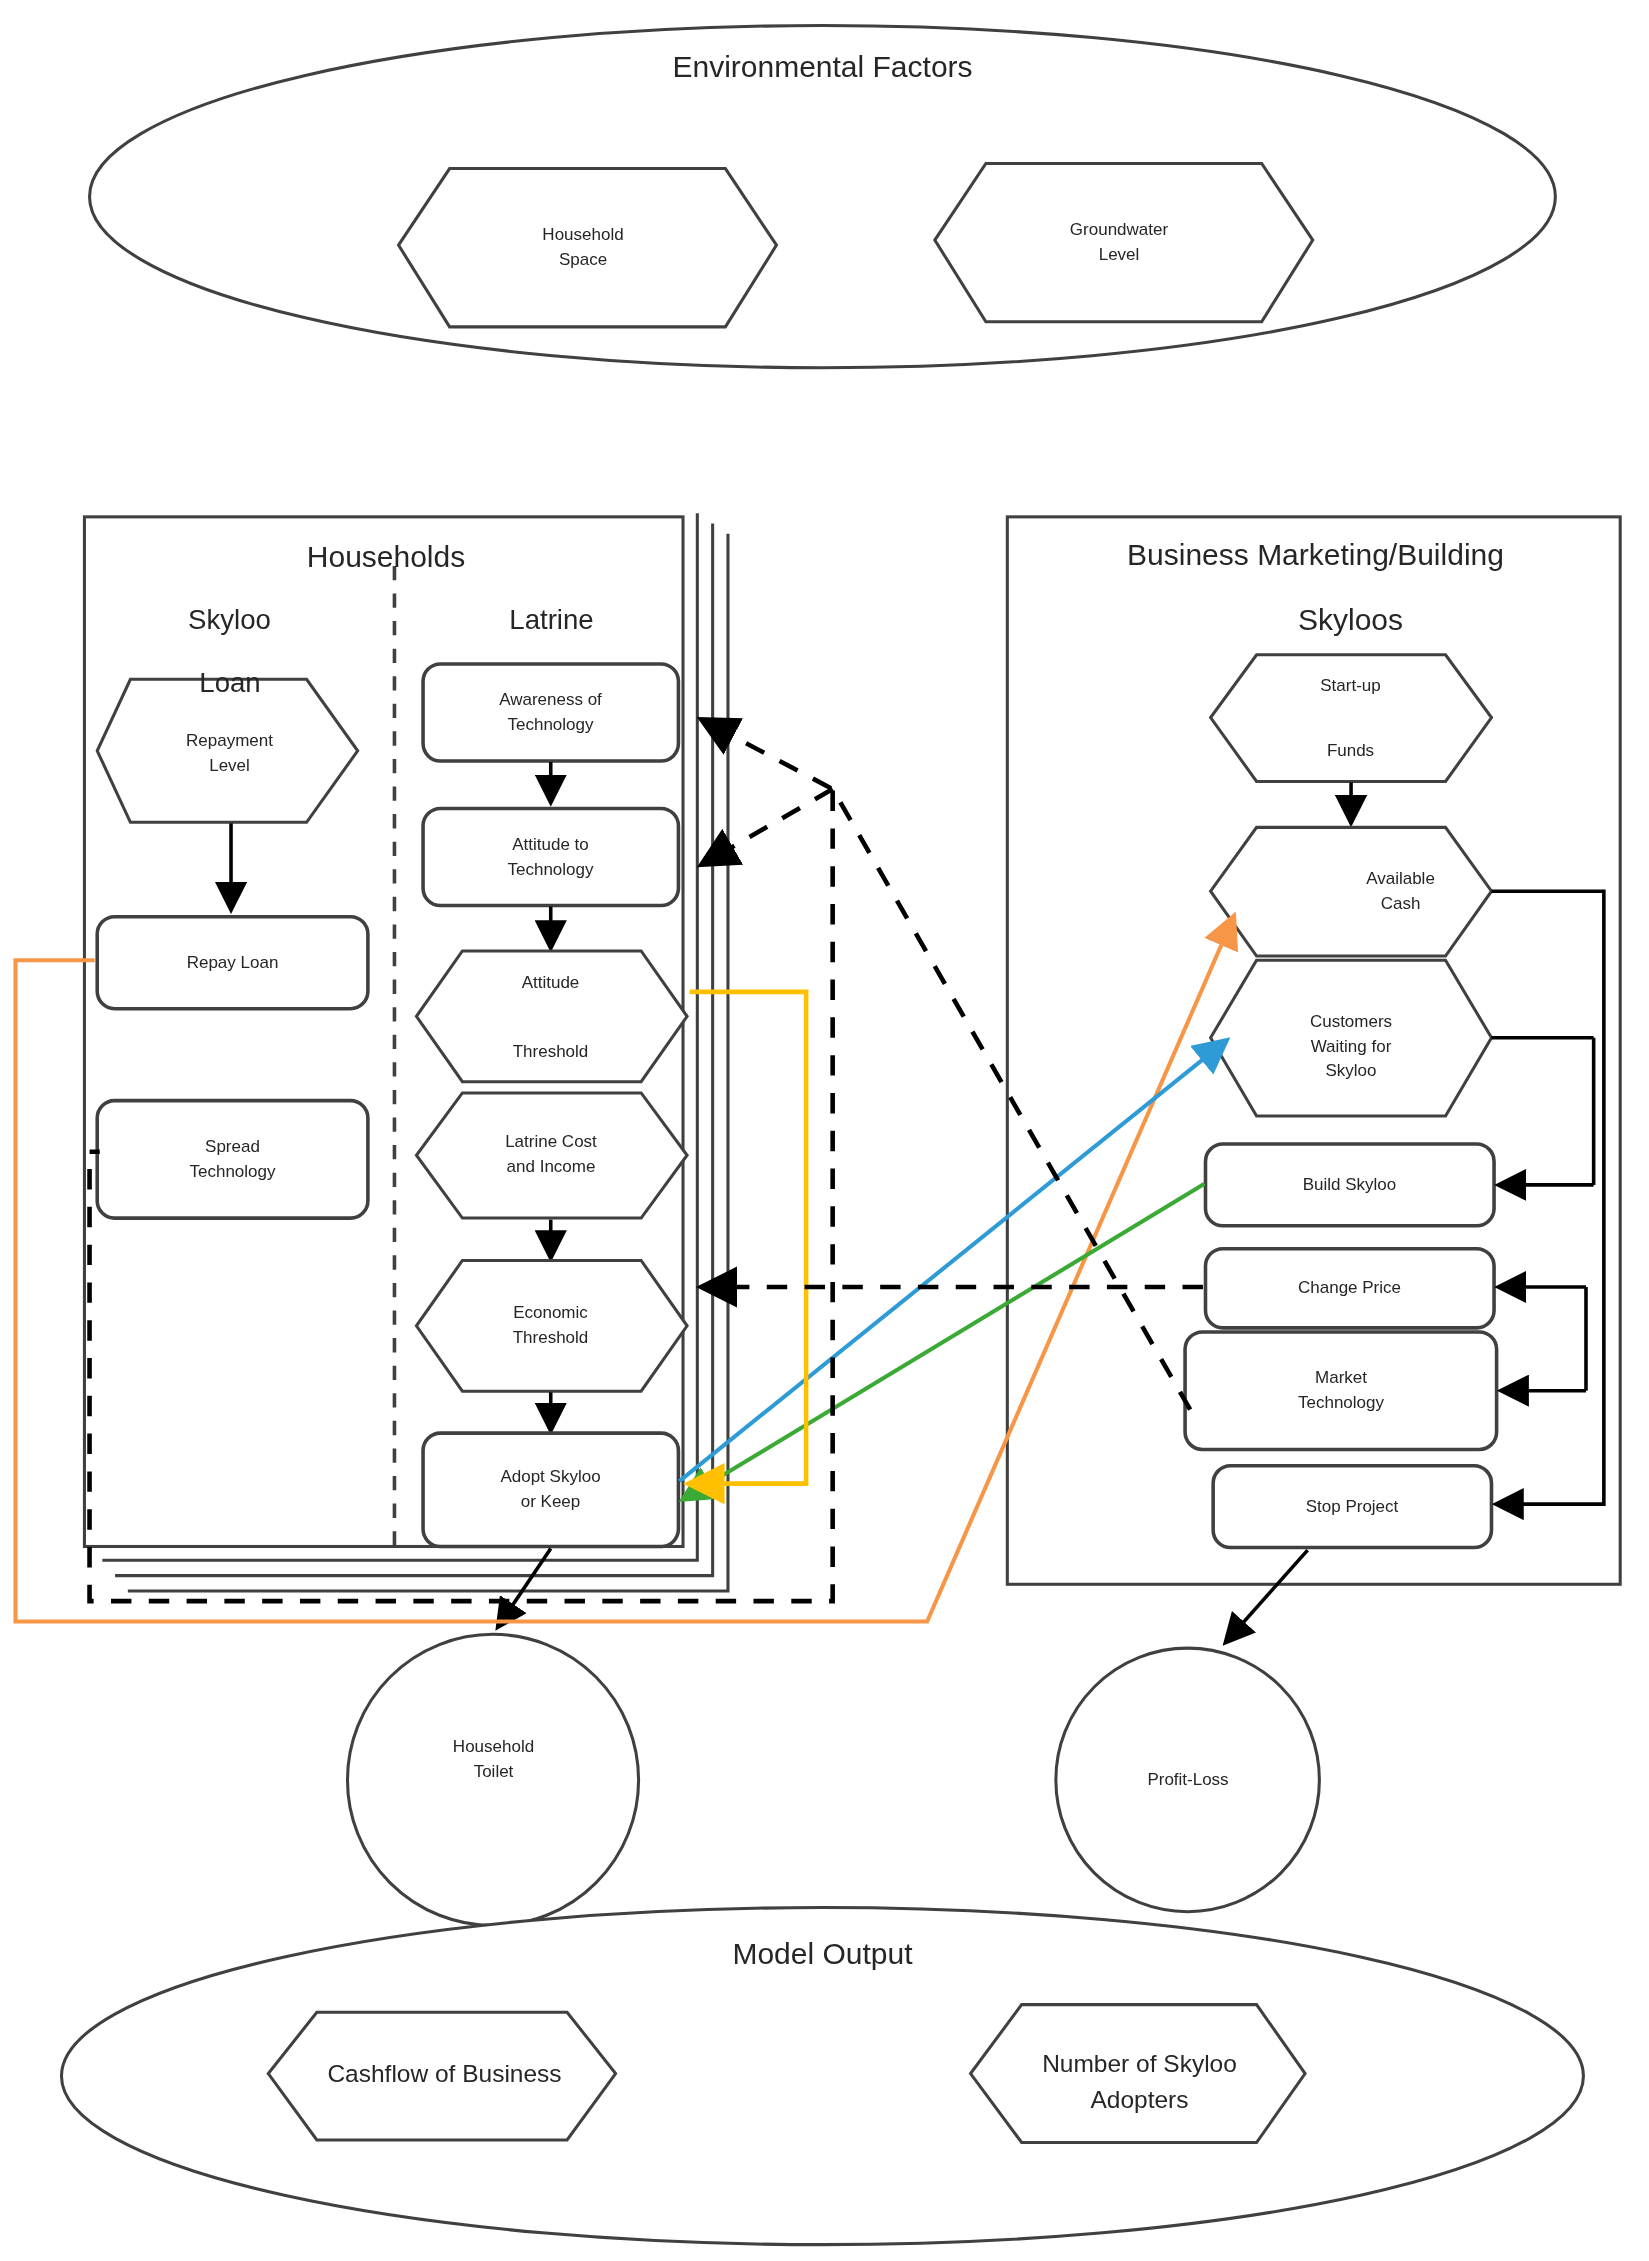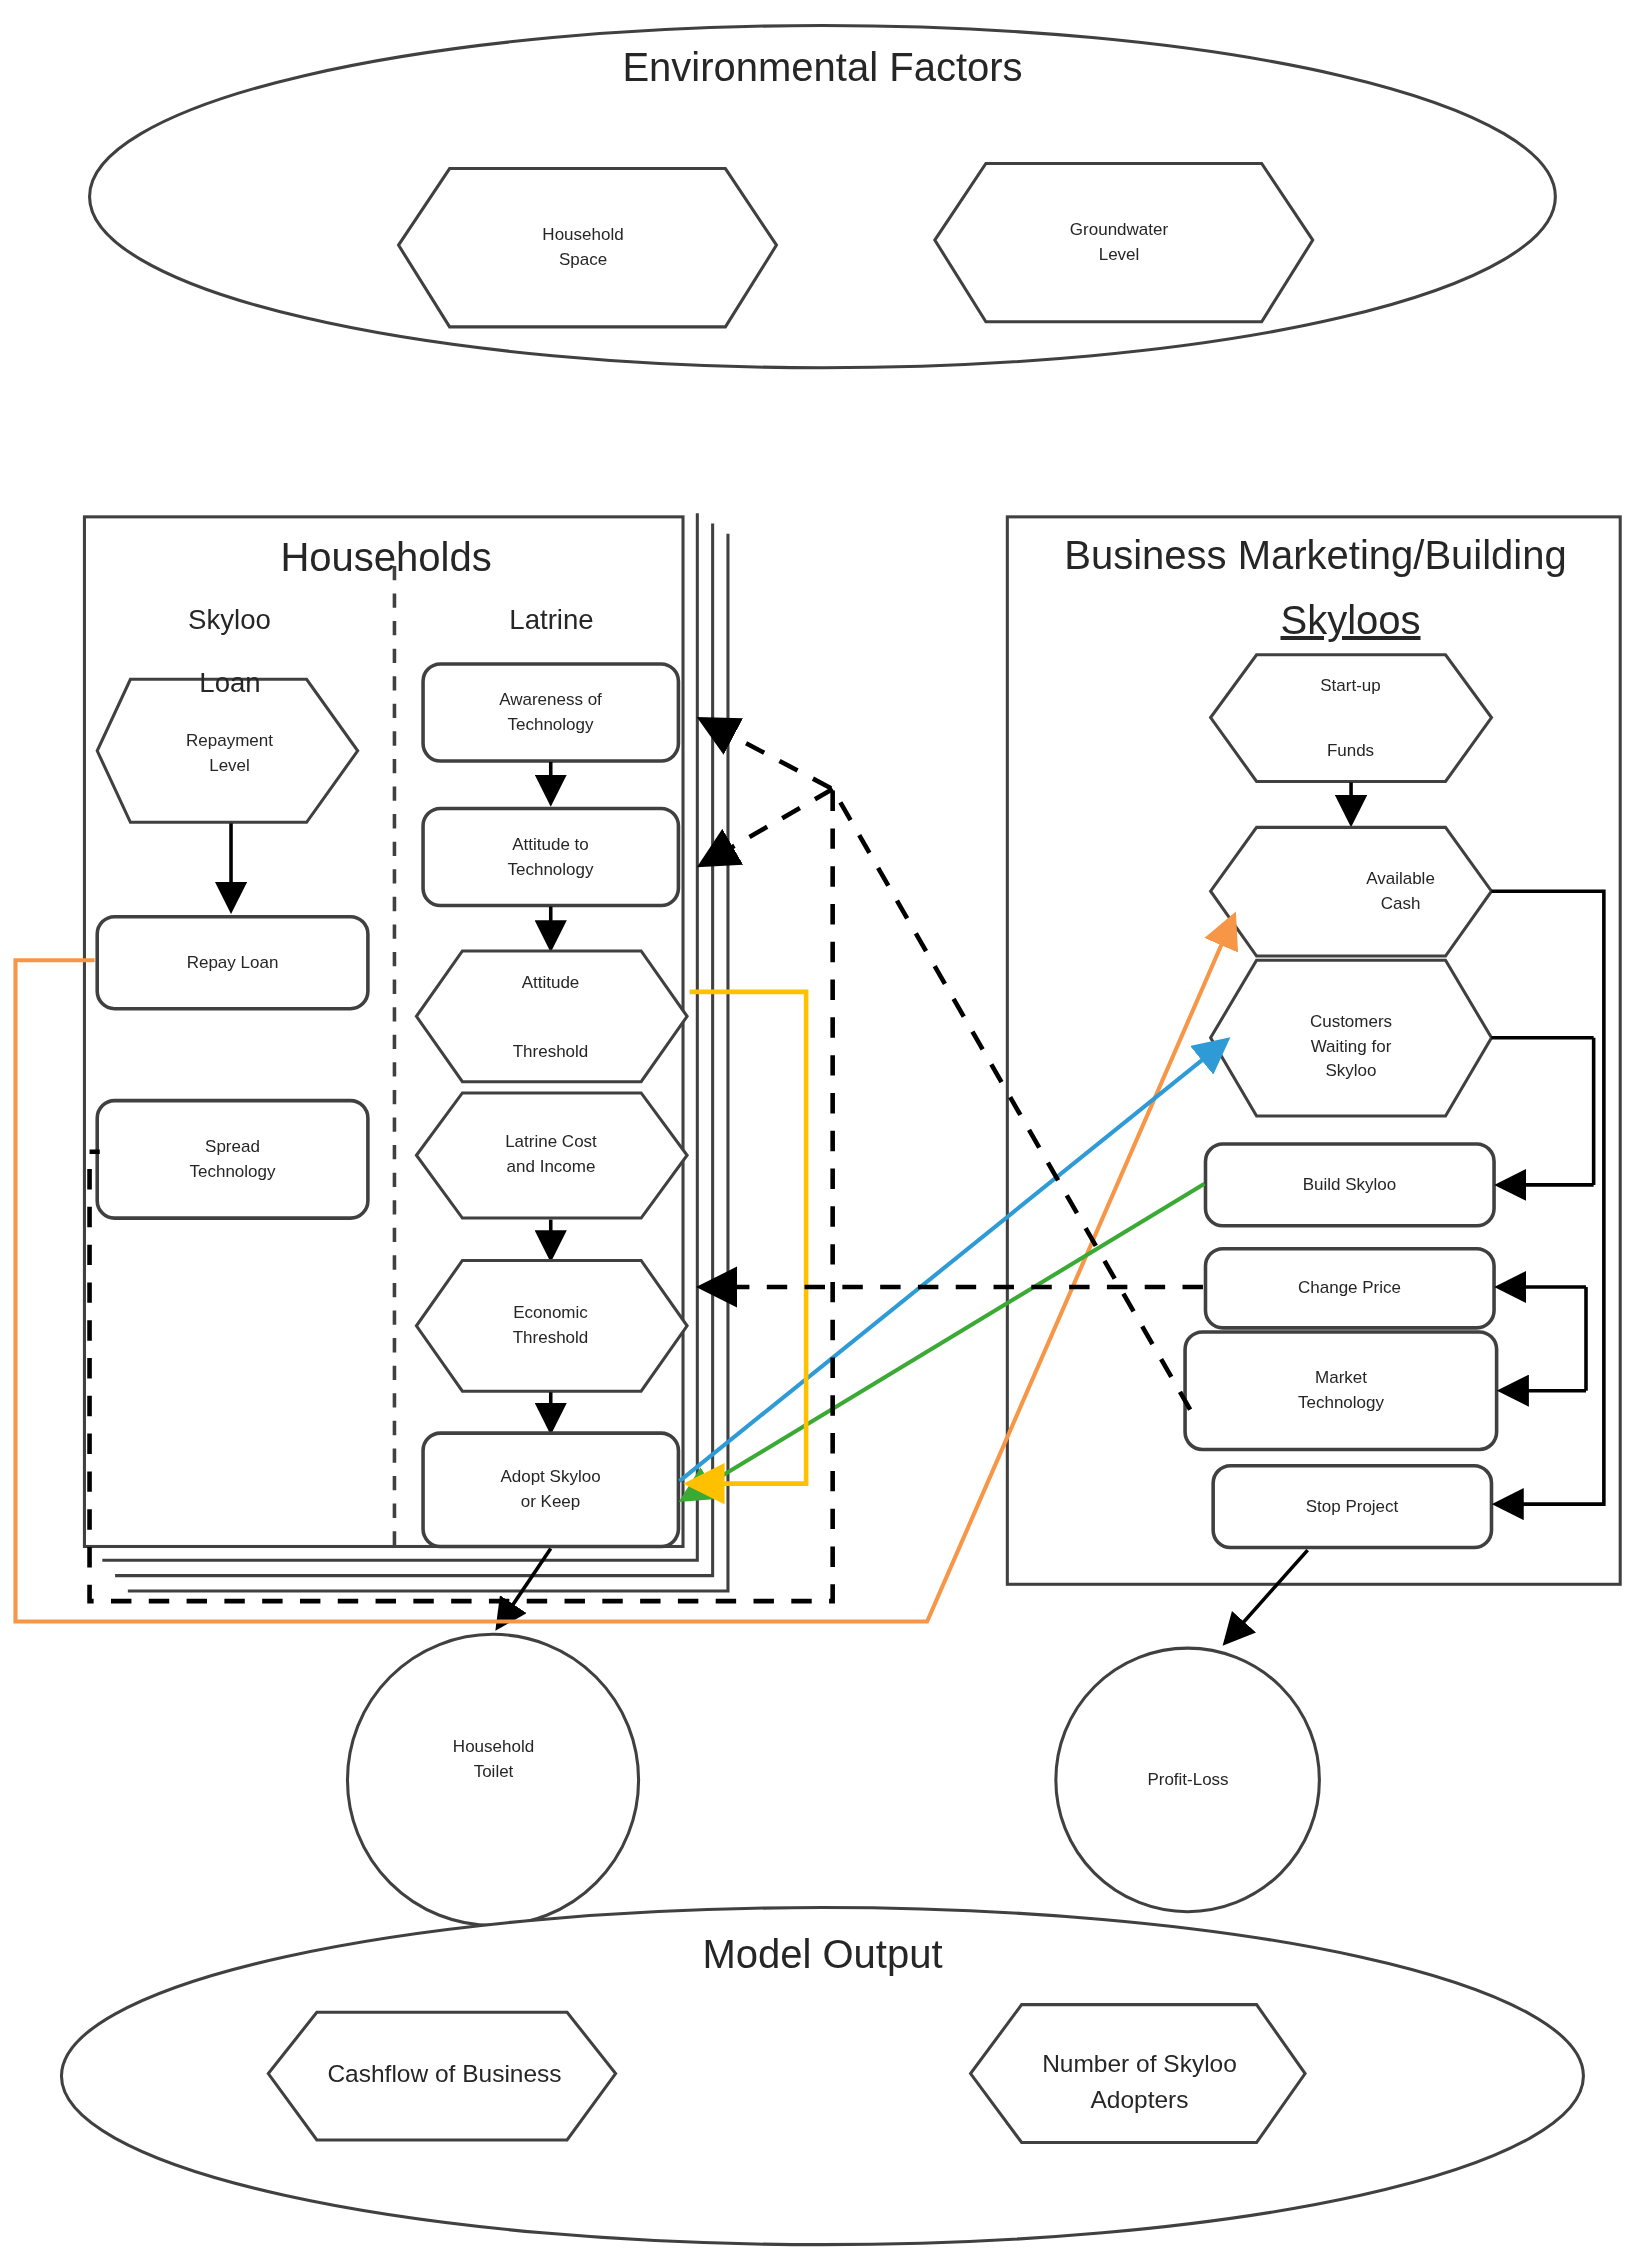--- a/index.html
+++ b/index.html
@@ -5,21 +5,21 @@
   html,body{margin:0;padding:0;background:#ffffff;}
   body{font-family:"Liberation Sans", sans-serif;}
   #stage{position:relative;width:1650px;height:2261px;background:#fff;overflow:hidden;}
   svg#canvas{position:absolute;left:0;top:0;width:1650px;height:2261px;}
   .nodeText{
     position:absolute;display:flex;flex-direction:column;align-items:center;
     justify-content:center;text-align:center;color:#262626;
     font-family:"Liberation Sans", sans-serif;pointer-events:none;
   }
   .nodeText span{display:block;line-height:1.45;}
-  .t-title{font-size:40px;}
+  .t-title{font-size:30px;}
   .t-sub{font-size:27.6px;}
   .t-node{font-size:17px;}
   .t-small{font-size:24.5px;}
 </style>
 </head>
 <body>
 
 <div id="stage">
 
   <svg id="canvas" viewBox="0 0 3230 4427">
@@ -170,21 +170,21 @@
     <span>Threshold</span>
   </div>
   <div class="nodeText t-node" style="left:423px;top:1433px;width:255px;height:113px;">
     <span>Adopt Skyloo</span>
     <span>or Keep</span>
   </div>
 
   <div class="nodeText t-title" style="left:1022px;top:537px;width:587px;height:36px;">
     <span>Business Marketing/Building</span>
   </div>
-  <div class="nodeText t-title" style="left:1223px;top:602px;width:255px;height:36px;text-decoration:underline;">
+  <div class="nodeText t-title" style="left:1223px;top:602px;width:255px;height:36px;">
     <span>Skyloos</span>
   </div>
 
   <div class="nodeText t-node" style="left:1223px;top:662px;width:255px;height:113px;gap:40px;">
     <span>Start-up</span>
     <span>Funds</span>
   </div>
   <div class="nodeText t-node" style="left:1273px;top:835px;width:255px;height:113px;">
     <span>Available</span>
     <span>Cash</span>

